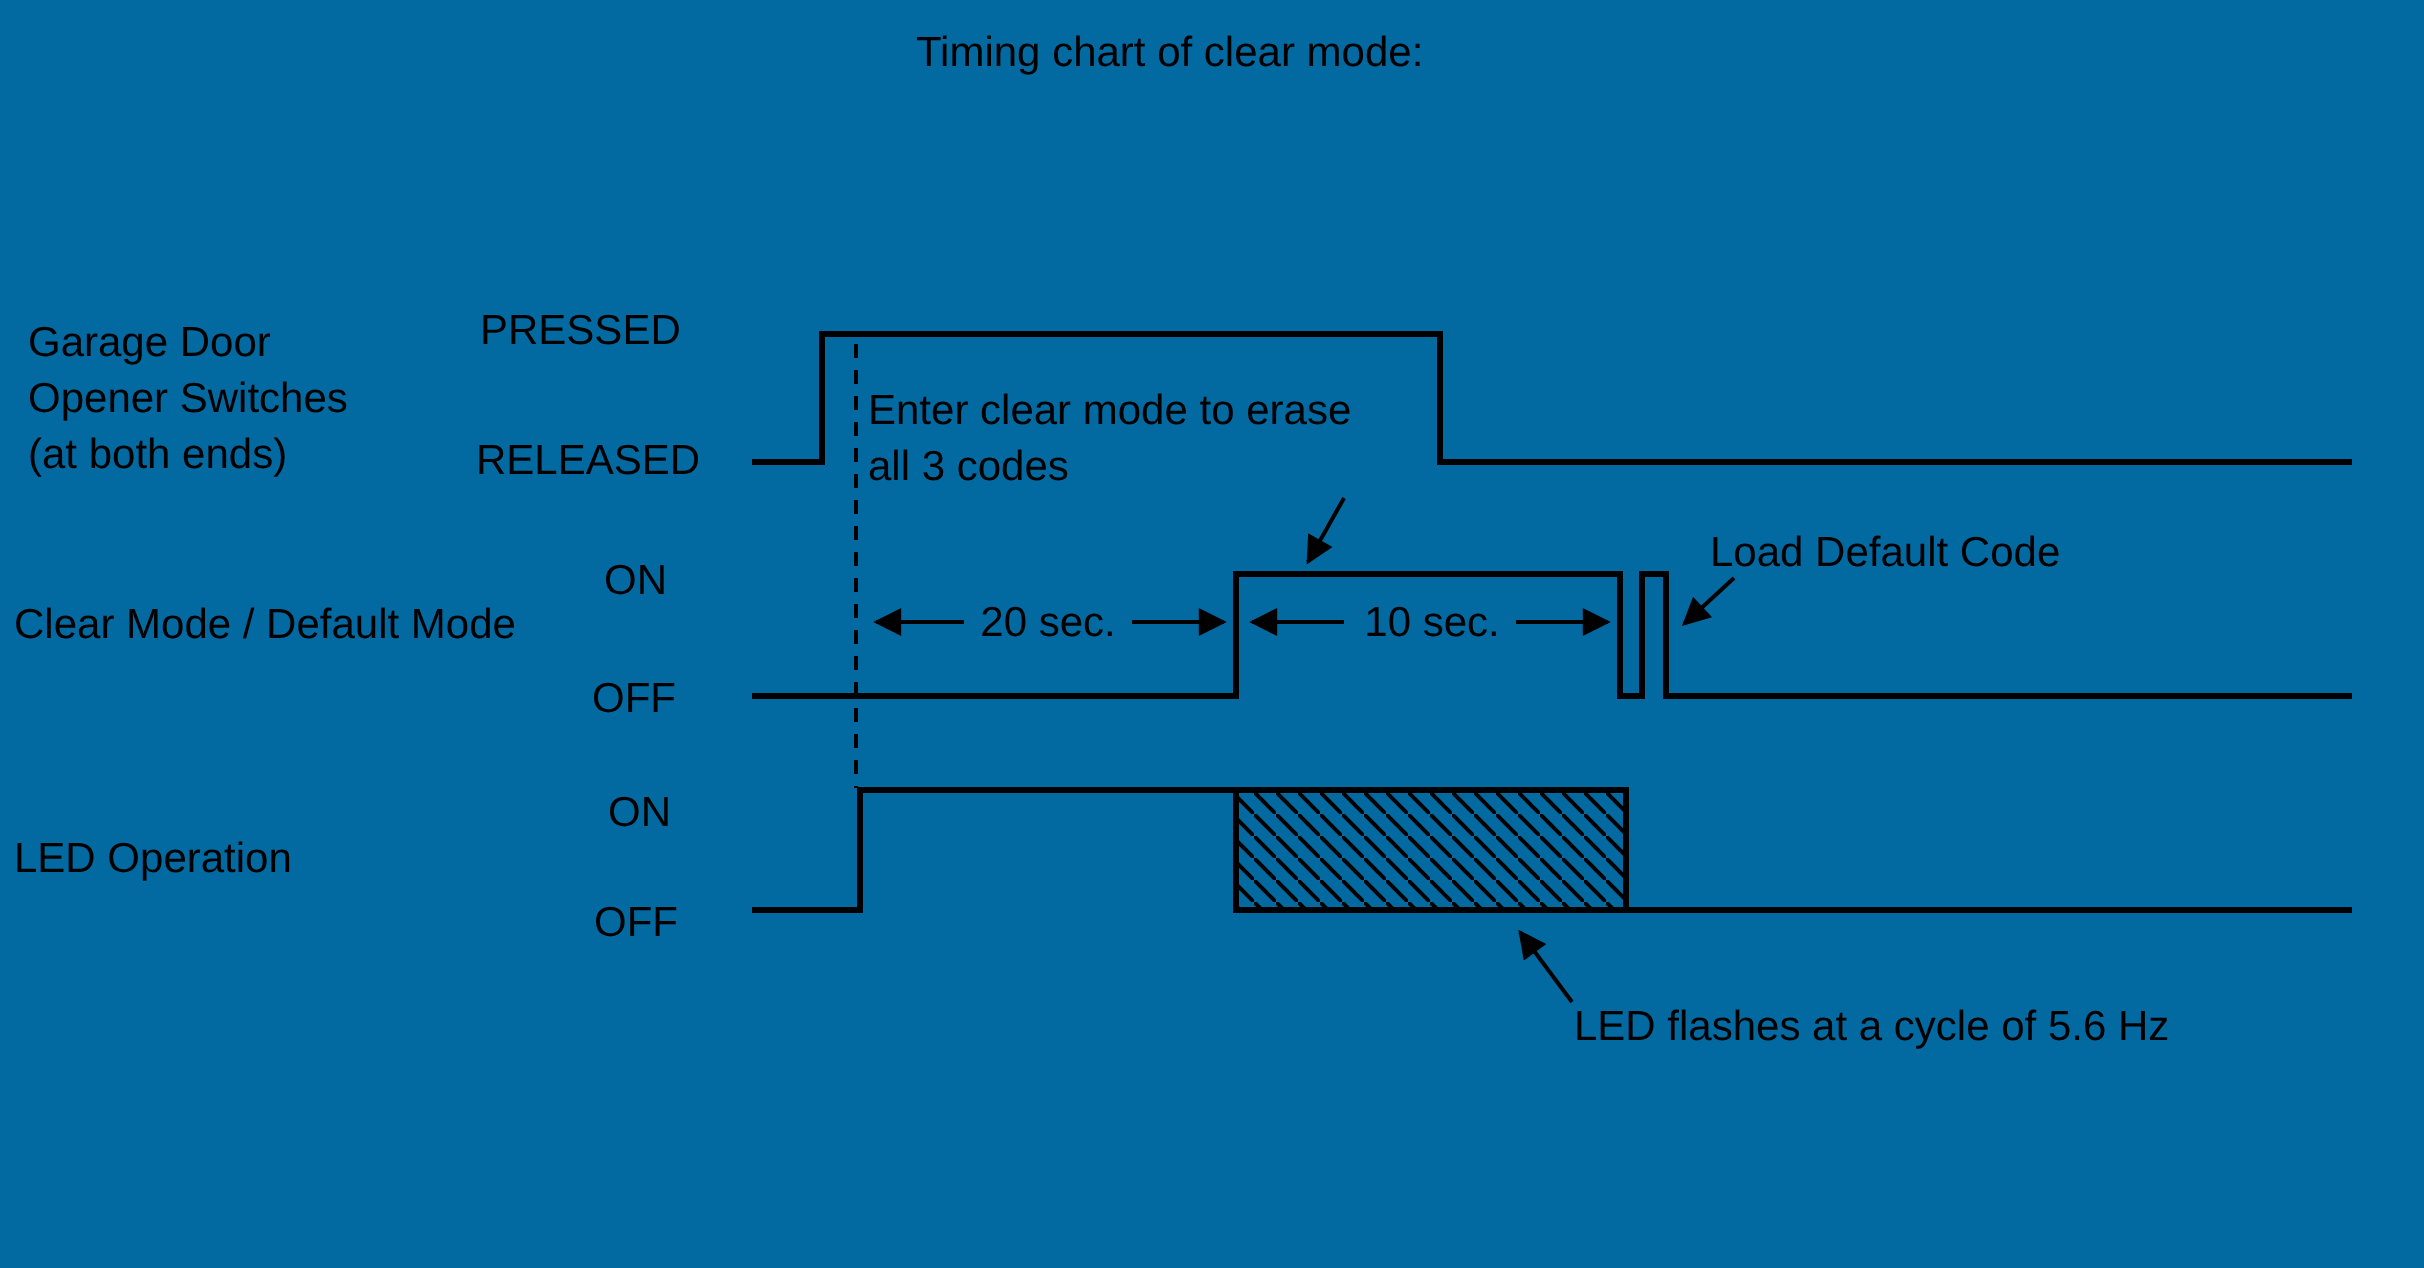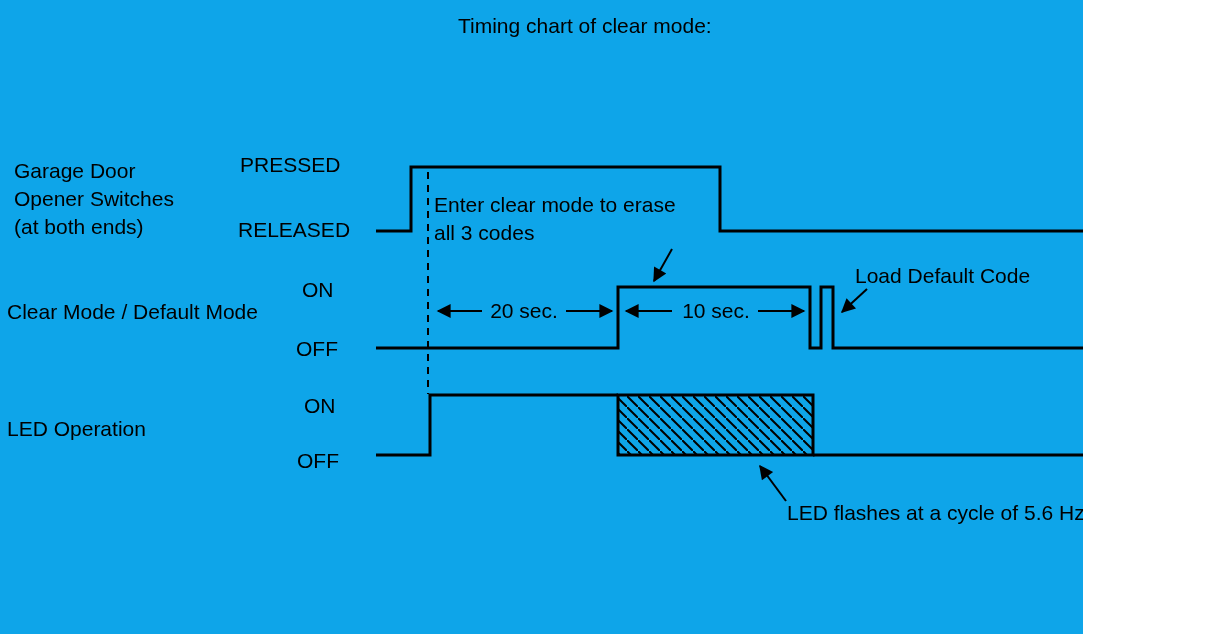--- a/index.html
+++ b/index.html
@@ -1,23 +1,23 @@
 <!DOCTYPE html>
 <html><head>
 <meta charset="utf-8">
 <style>
   html, body {
     margin: 0;
     padding: 0;
     background: #ffffff;
   }
   .page {
-    width: 1083px;
+    width: 1212px;
     height: 634px;
-    background: #0ea5e9;
+    background: #0369a1;
     position: relative;
     font-family: "Liberation Sans", sans-serif;
     overflow: hidden;
   }
   svg { display: block; }
   text {
     fill: #000000;
     font-family: "Liberation Sans", sans-serif;
     font-size: 21px;
   }

